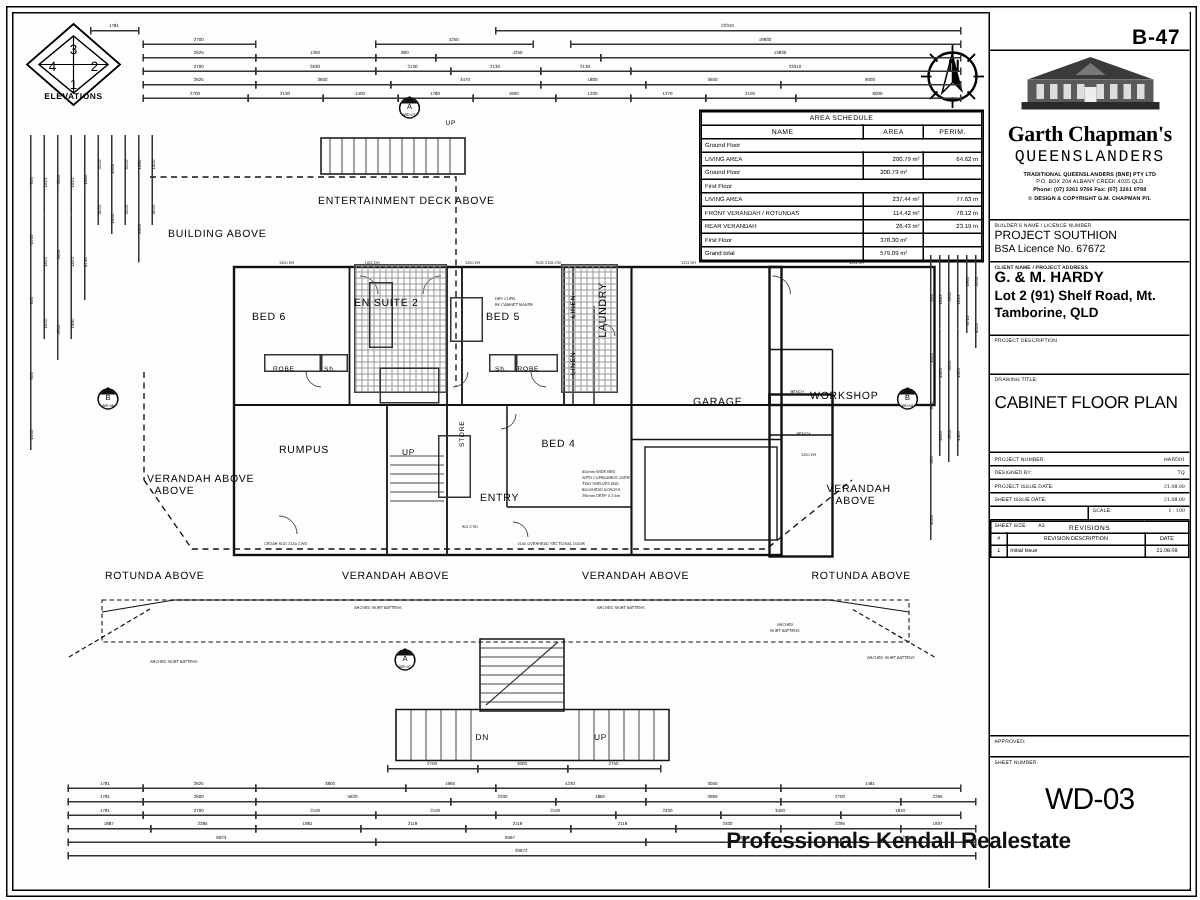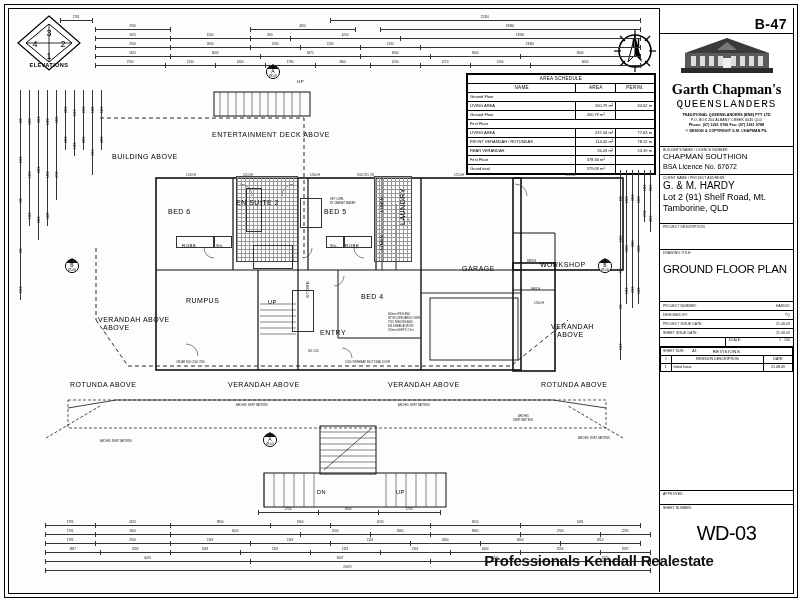--- a/index.html
+++ b/index.html
@@ -762,39 +762,39 @@
           <div class="coline b">TRADITIONAL QUEENSLANDERS (BNE) PTY LTD</div>
           <div class="coline">P.O. BOX 204 ALBANY CREEK 4035  QLD</div>
           <div class="coline b">Phone: (07) 3261 9766   Fax: (07) 3261 9788</div>
           <div class="coline b">© DESIGN &amp; COPYRIGHT G.M. CHAPMAN P/L</div>
         </div>
       </div>
     </div>
 
     <div class="tb-row" style="height:28px;">
       <div class="tb-cap">BUILDER'S NAME / LICENCE NUMBER</div>
-      <div class="tb-val">CHAPMAN SOUTHION</div>
+      <div class="tb-val">PROJECT SOUTHION</div>
       <div class="tb-val" style="font-size:7px;">BSA Licence No. 67672</div>
     </div>
 
-    <div class="tb-row" style="height:49px;">
+    <div class="tb-row" style="height:49px;font-weight:bold;">
       <div class="tb-cap">CLIENT NAME / PROJECT ADDRESS</div>
       <div class="tb-val" style="font-size:10px;line-height:12px;">G. &amp; M. HARDY</div>
       <div class="tb-val" style="font-size:9px;line-height:11px;">Lot 2 (91) Shelf Road, Mt.</div>
       <div class="tb-val" style="font-size:9px;line-height:11px;">Tamborine, QLD</div>
     </div>
 
     <div class="tb-row" style="height:26px;">
       <div class="tb-cap">PROJECT DESCRIPTION</div>
       <div class="tb-val" style="font-size:6px;"></div>
     </div>
 
     <div class="tb-row" style="height:52px;">
       <div class="tb-cap">DRAWING TITLE:</div>
-      <div style="font-size:11.5px;margin-top:8px;letter-spacing:-.2px;">GROUND FLOOR PLAN</div>
+      <div style="font-size:11.5px;margin-top:8px;letter-spacing:-.2px;">CABINET FLOOR PLAN</div>
     </div>
 
     <div id="tb-fields">
         <div class="tb-row" style="height: 9px; padding: 0px 3px; display: flex; justify-content: space-between; align-items: center;">
           <span class="tb-cap">PROJECT NUMBER:</span>
           <span class="tb-cap">HARD01</span>
         </div>
         <div class="tb-row" style="height: 9px; padding: 0px 3px; display: flex; justify-content: space-between; align-items: center;">
           <span class="tb-cap">DESIGNED BY:</span>
           <span class="tb-cap">TQ</span>

